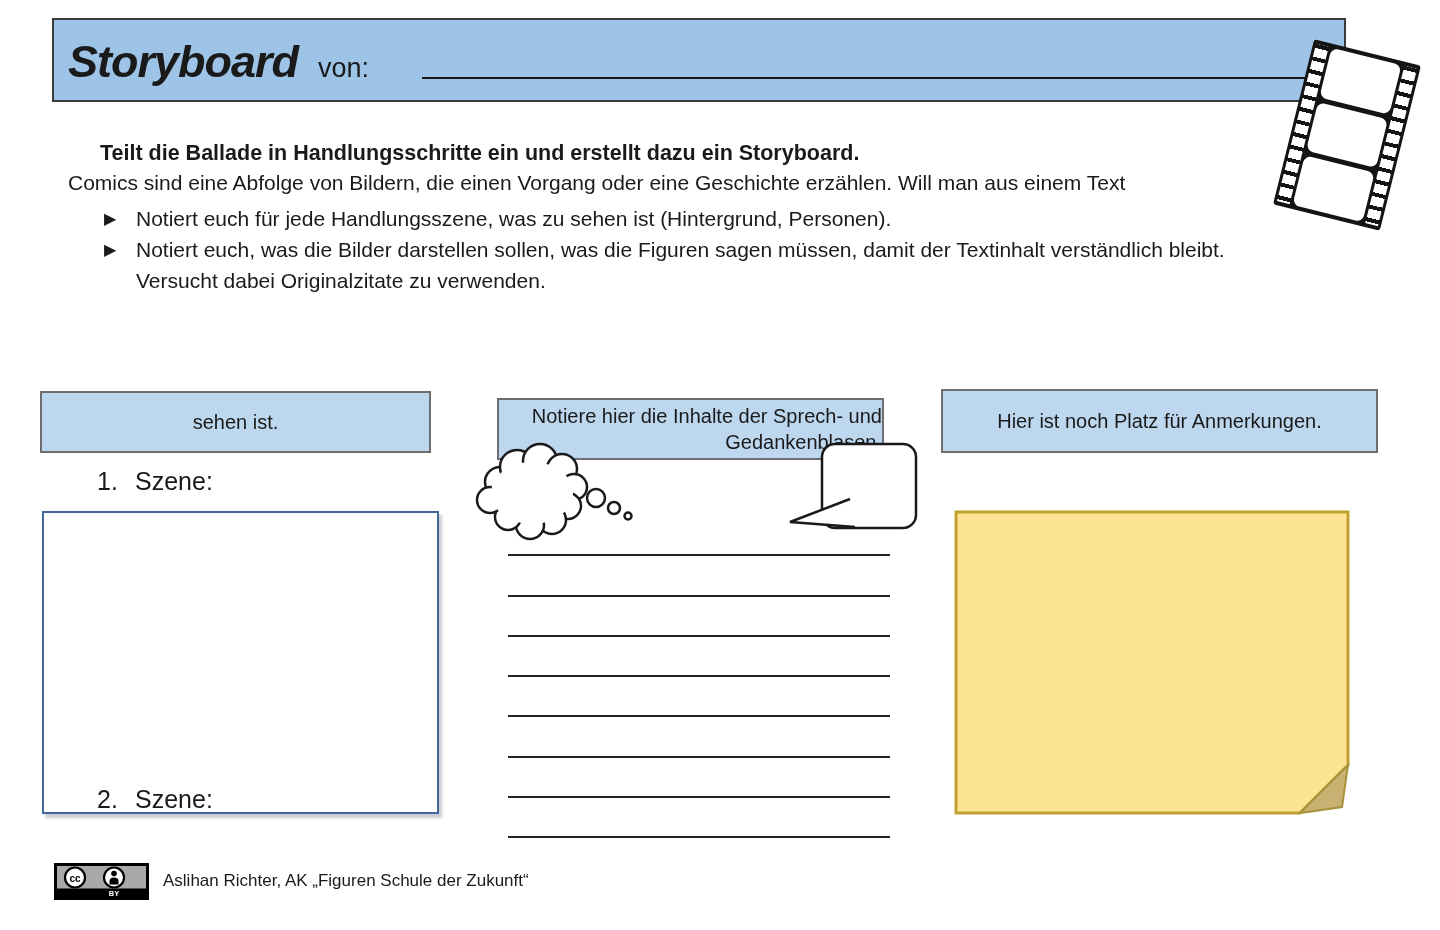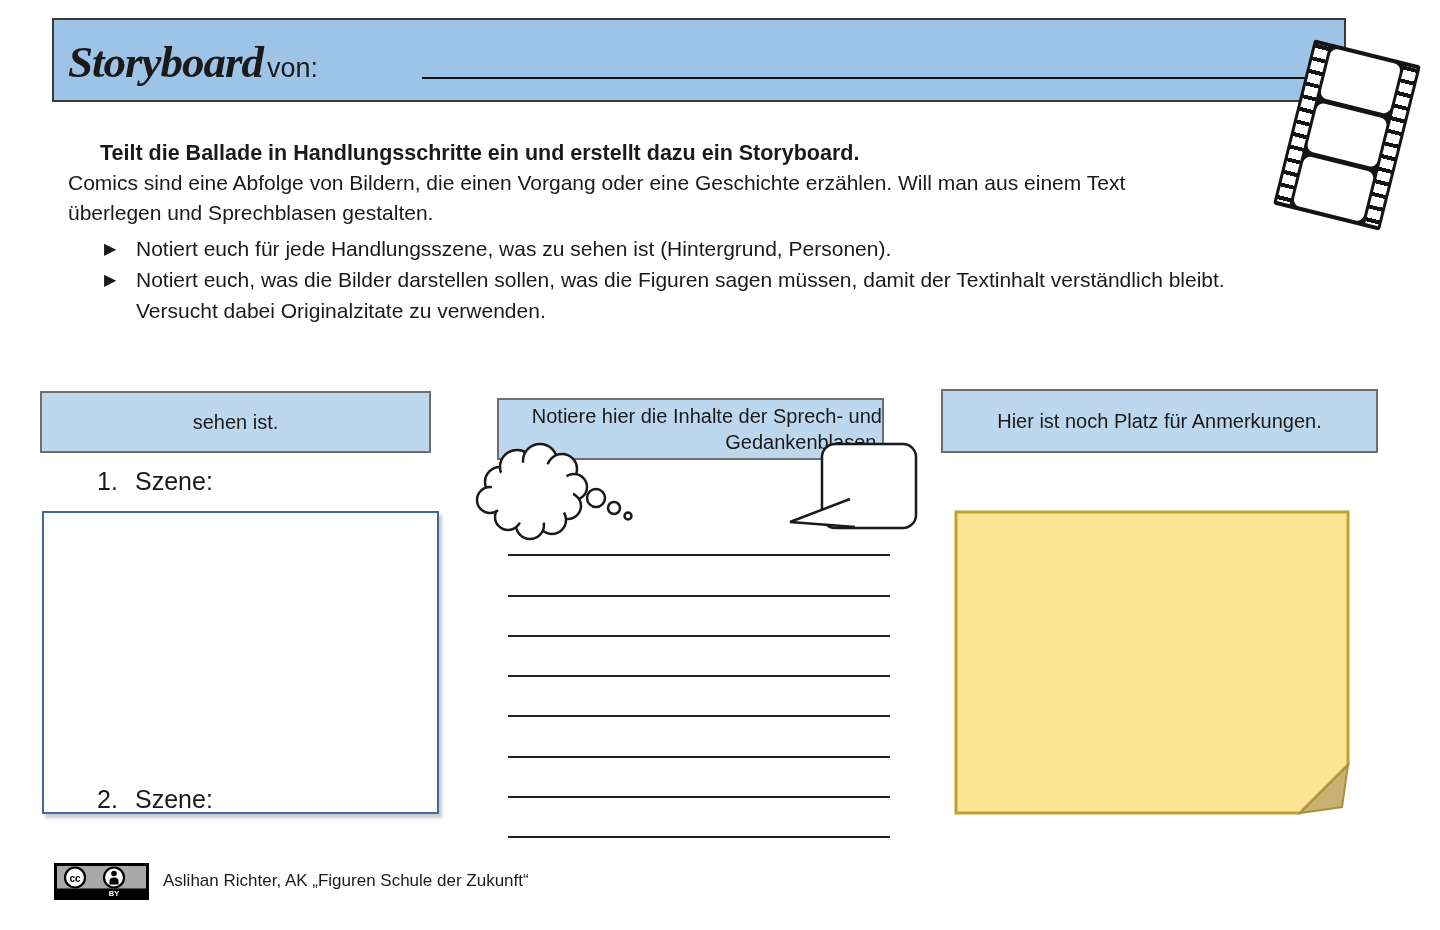--- a/index.html
+++ b/index.html
@@ -9,23 +9,23 @@
     --note_fold_border:#A8923A; --text:#1a1a1a; --badge_gray:#A9A9A9;
   }
   *{margin:0;padding:0;box-sizing:border-box;}
   html,body{width:1440px;height:930px;overflow:hidden;background:#fff;
     font-family:"Liberation Sans",sans-serif;color:var(--text);}
   .abs{position:absolute;}
 
   
   .header-box{left:52px;top:18px;width:1294px;height:84px;background:var(--header_blue);
     border:2px solid var(--header_border);display:flex;align-items:baseline;padding-left:14px;}
-  .title-script{font-family:Liberation Serif, serif;font-style:italic;font-weight:700;
+  .title-script{font-family:Liberation Sans, sans-serif;font-style:italic;font-weight:700;
     font-size:45px;letter-spacing:-1px;line-height:84px;}
-  .von-label{font-size:27px;margin-left:4px;}
+  .von-label{font-size:27px;margin-left:20px;}
   .name-line{position:absolute;left:368px;right:3px;bottom:21px;border-bottom:2.5px solid #151515;}
 
   
   .filmstrip{left:1292px;top:50px;width:110px;height:170px;transform:rotate(14deg);
     background:#141414;border-radius:3px;display:flex;gap:3px;padding:4px 3px;z-index:10;}
   .sprocket-col{width:13px;background:repeating-linear-gradient(to bottom,#141414 0 4px,#fff 4px 13px);}
   .frames{flex:1;display:flex;flex-direction:column;gap:5px;}
   .frame{flex:1;background:#fff;border-radius:7px;}
 
   
@@ -78,21 +78,20 @@
     <div class="frame"></div>
     <div class="frame"></div>
     <div class="frame"></div>
   </div>
   <div class="sprocket-col"></div>
 </div>
 
 <div class="abs intro">
   <div class="heading">Teilt die Ballade in Handlungsschritte ein und erstellt dazu ein Storyboard.</div>
   <div>Comics sind eine Abfolge von Bildern, die einen Vorgang oder eine Geschichte erzählen. Will man aus einem Text</div>
-  <div>überlegen und Sprechblasen gestalten.</div>
   <div class="bullets">
     <div class="bullet">
       <span class="tri">▶</span>
       <div>
         <div>Notiert euch für jede Handlungsszene, was zu sehen ist (Hintergrund, Personen).</div>
       </div>
     </div>
     <div class="bullet">
       <span class="tri">▶</span>
       <div>

